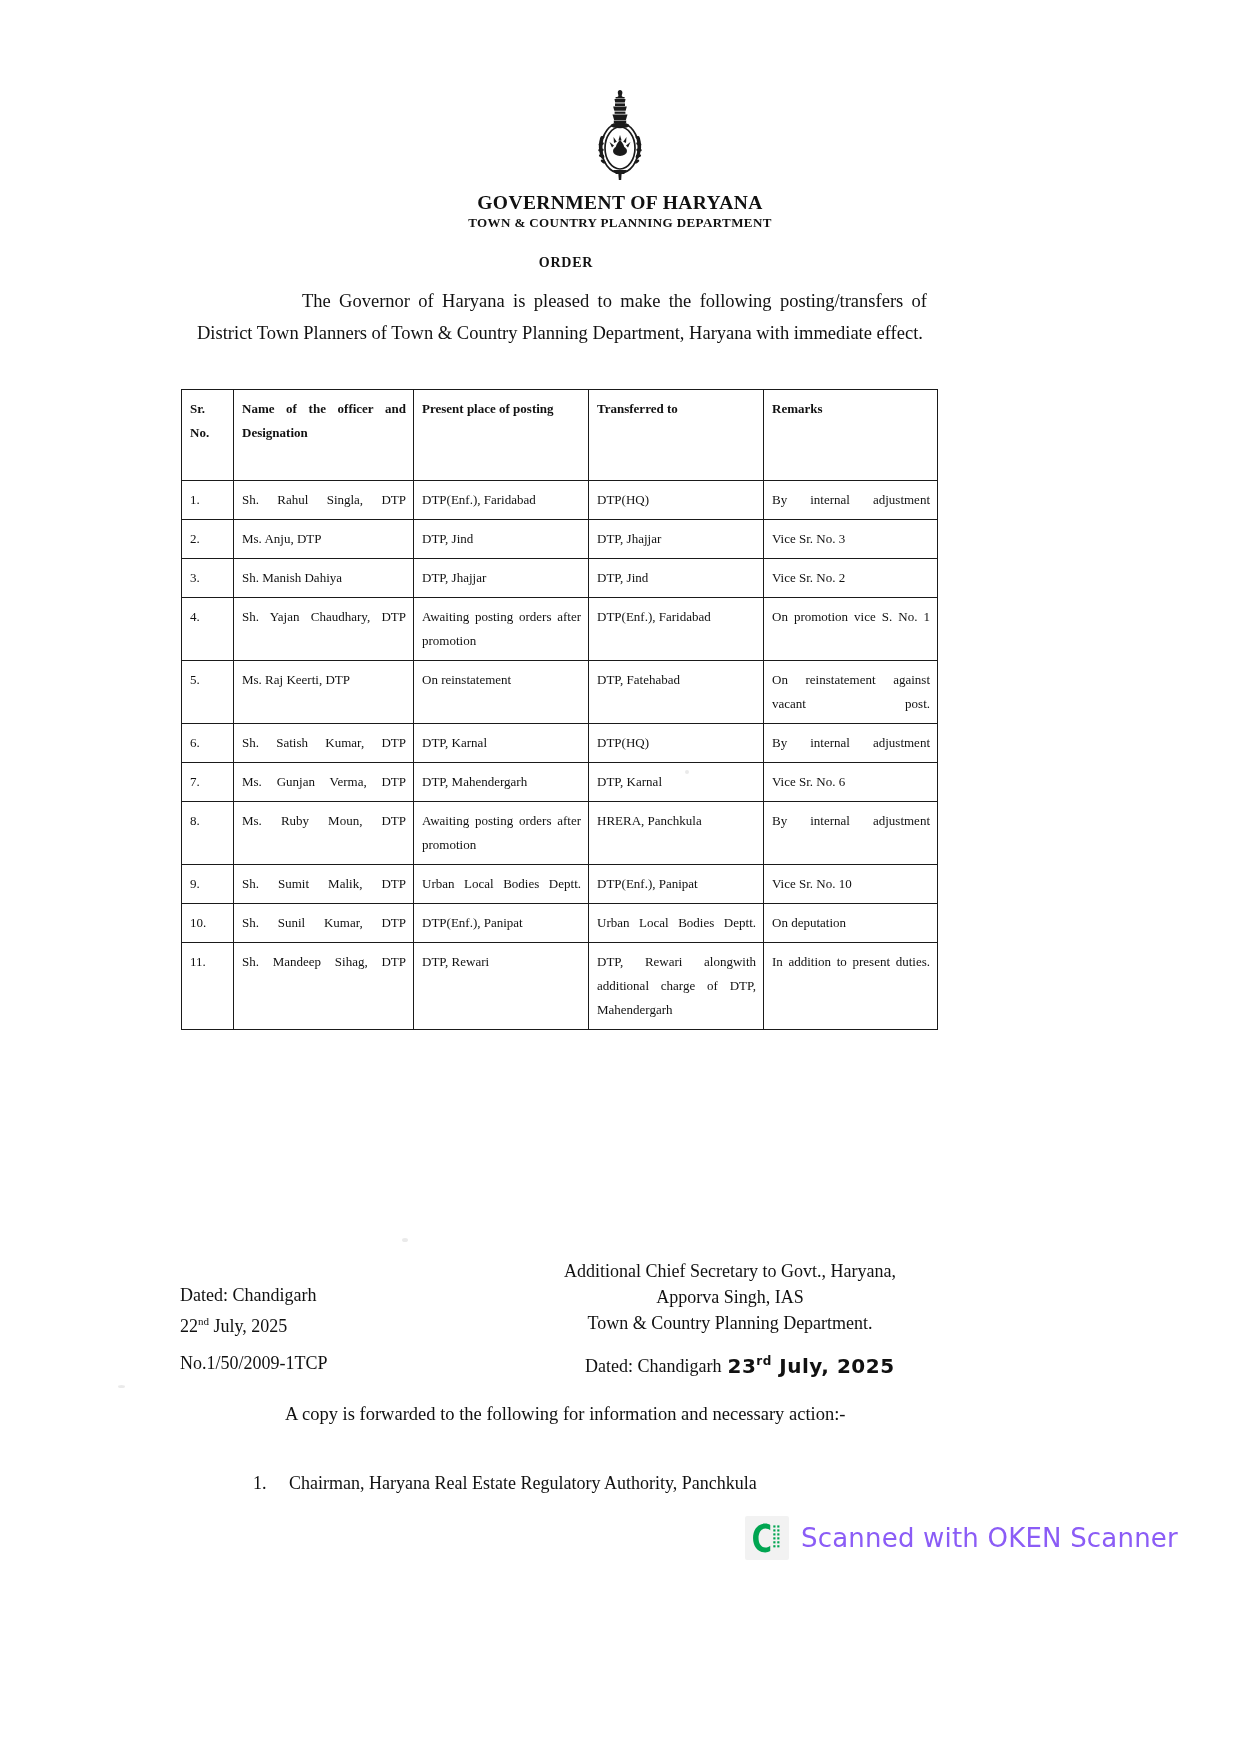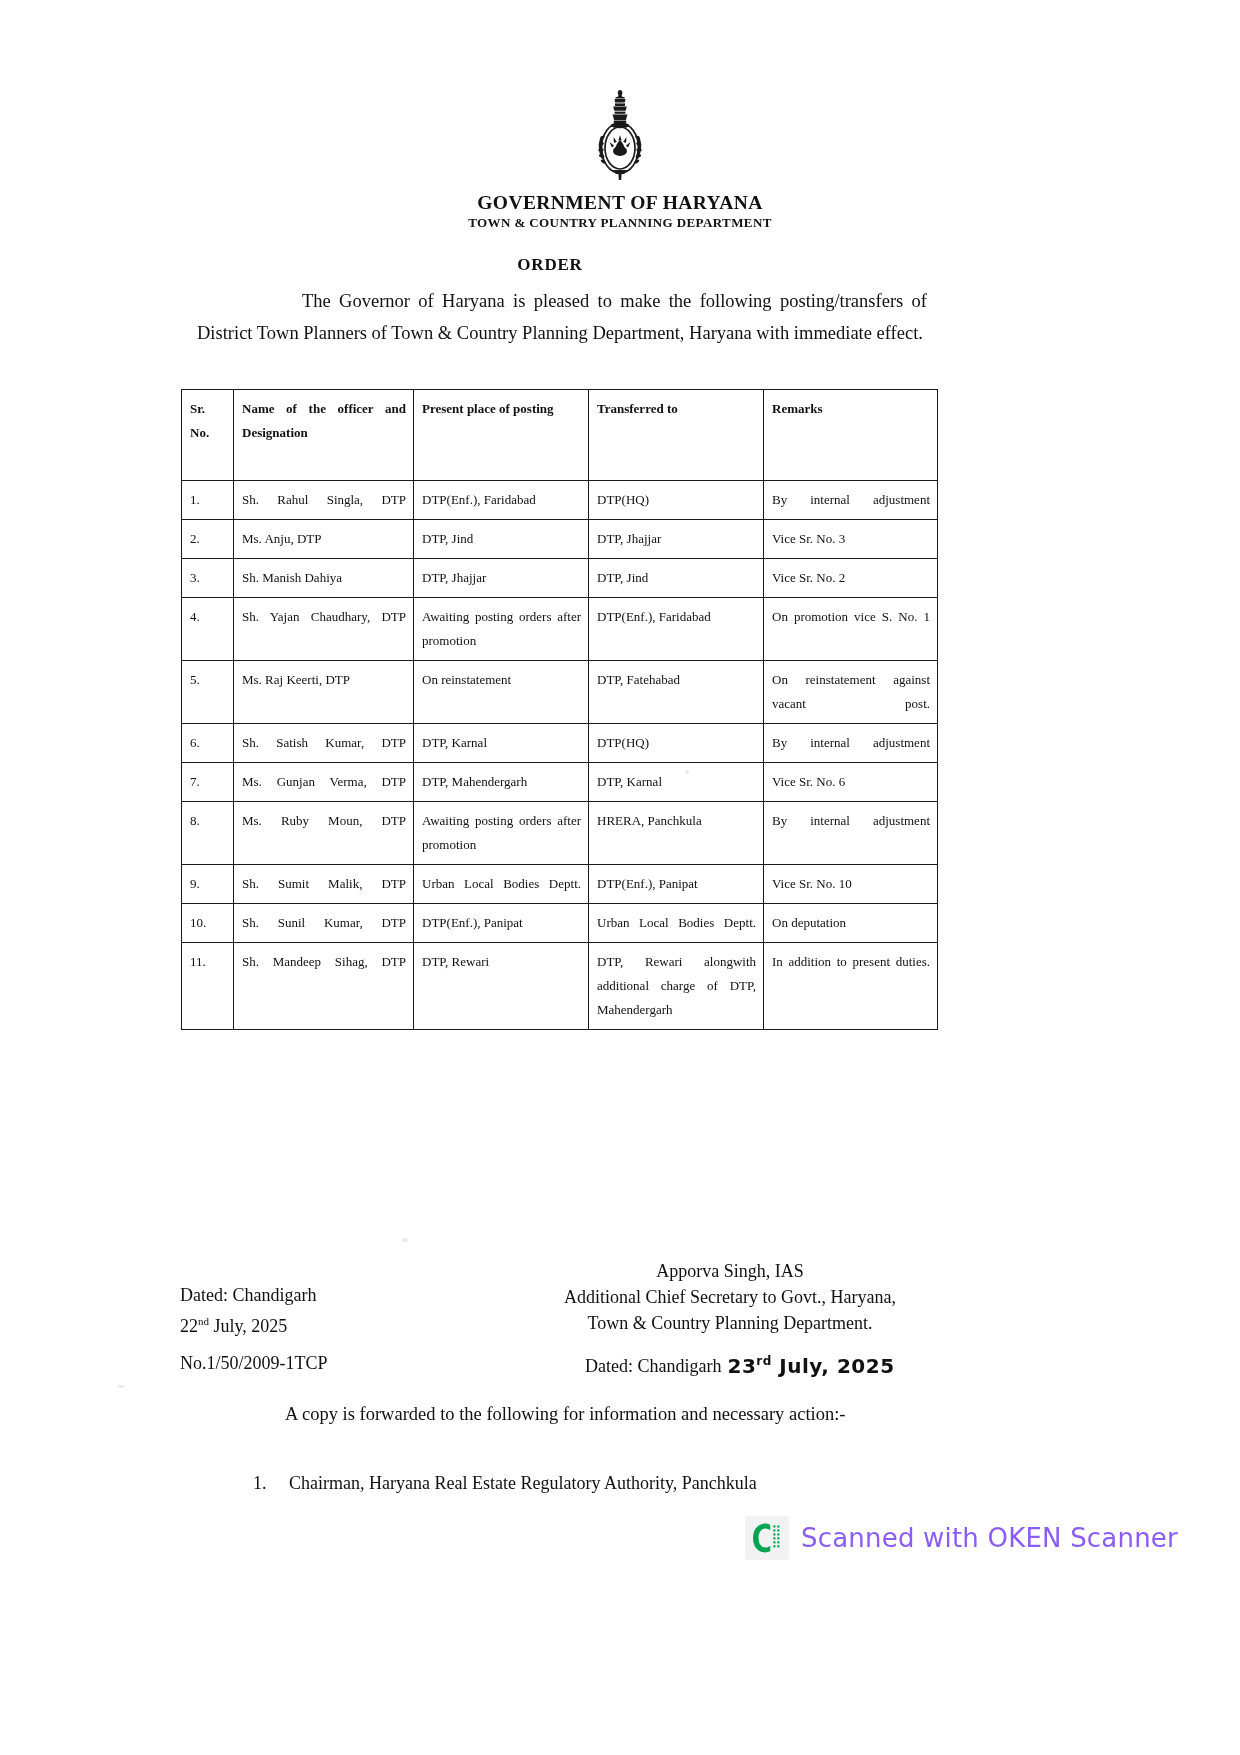--- a/index.html
+++ b/index.html
@@ -53,25 +53,25 @@
     left: 0;
     width: 1240px;
     text-align: center;
     font-weight: bold;
     font-size: 13px;
     letter-spacing: 0.4px;
   }
   .order-title {
     position: absolute;
     top: 255px;
-    left: 0;
+    left: 16px;
     width: 1100px;
     text-align: center;
     font-weight: bold;
-    font-size: 17px;
+    font-size: 14px;
     letter-spacing: 0.8px;
   }
 
   
   .intro {
     position: absolute;
     top: 285px;
     left: 197px;
     width: 730px;
     font-size: 18.5px;
@@ -385,22 +385,22 @@
         <td class="jt last-justify">Sh. Mandeep Sihag, DTP</td>
         <td class="jt">DTP, Rewari</td>
         <td class="jt last-justify">DTP, Rewari alongwith additional charge of DTP, Mahendergarh</td>
         <td class="jt last-justify">In addition to present duties.</td>
       </tr>
     </tbody>
   </table>
 
   <div class="sig-block">
     <div class="sig-right">
+      <div>Additional Chief Secretary to Govt., Haryana,</div>
       <div>Apporva Singh, IAS</div>
-      <div>Additional Chief Secretary to Govt., Haryana,</div>
       <div>Town &amp; Country Planning Department.</div>
     </div>
     <div class="sig-left">
       <div>Dated: Chandigarh</div>
       <div><span>22</span><span class="sup">nd</span><span> July, 2025</span></div>
     </div>
   </div>
 
   <div class="fileno">No.1/50/2009-1TCP</div>
   <div class="dated-right"><span>Dated: Chandigarh</span><span class="handwritten"><span>23</span><span class="hw-sup">rd</span> <span>July, 2025</span></span></div>

